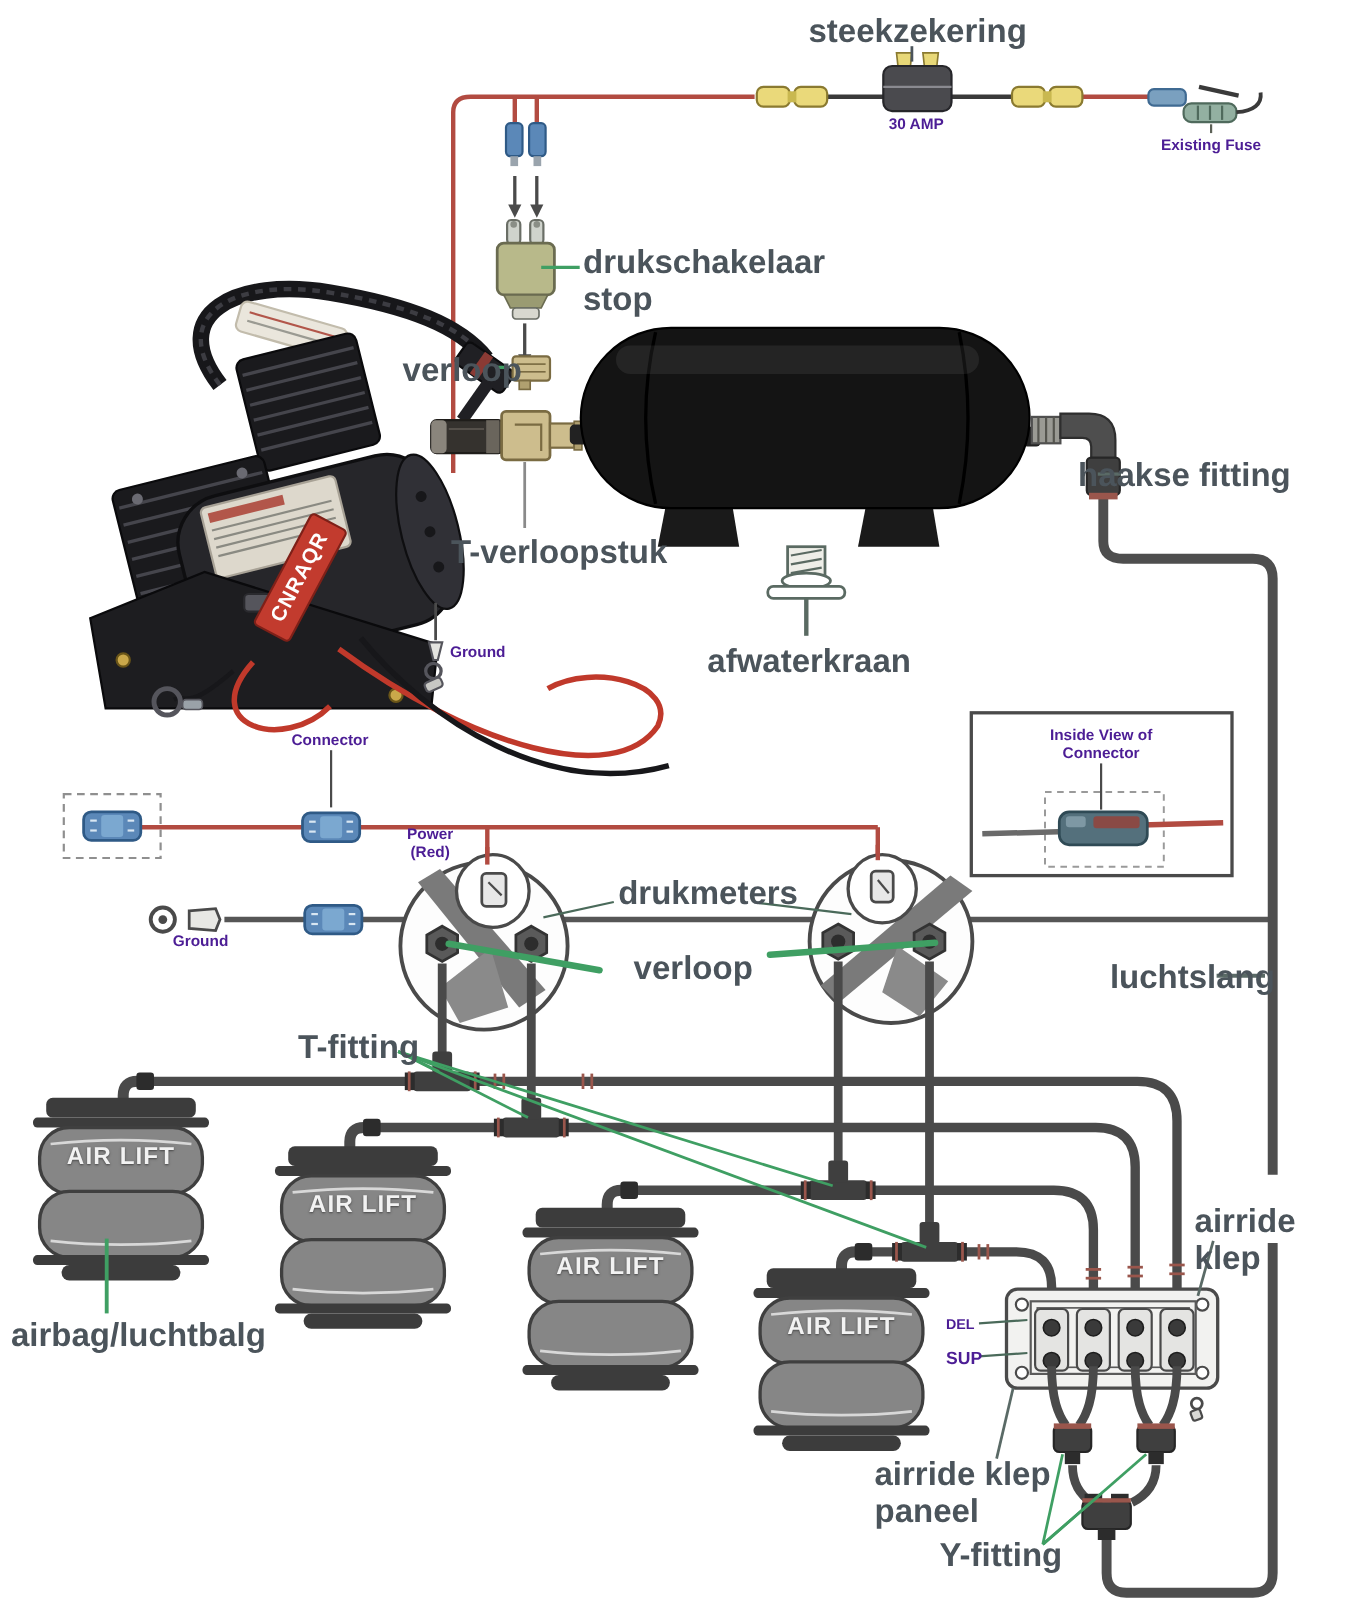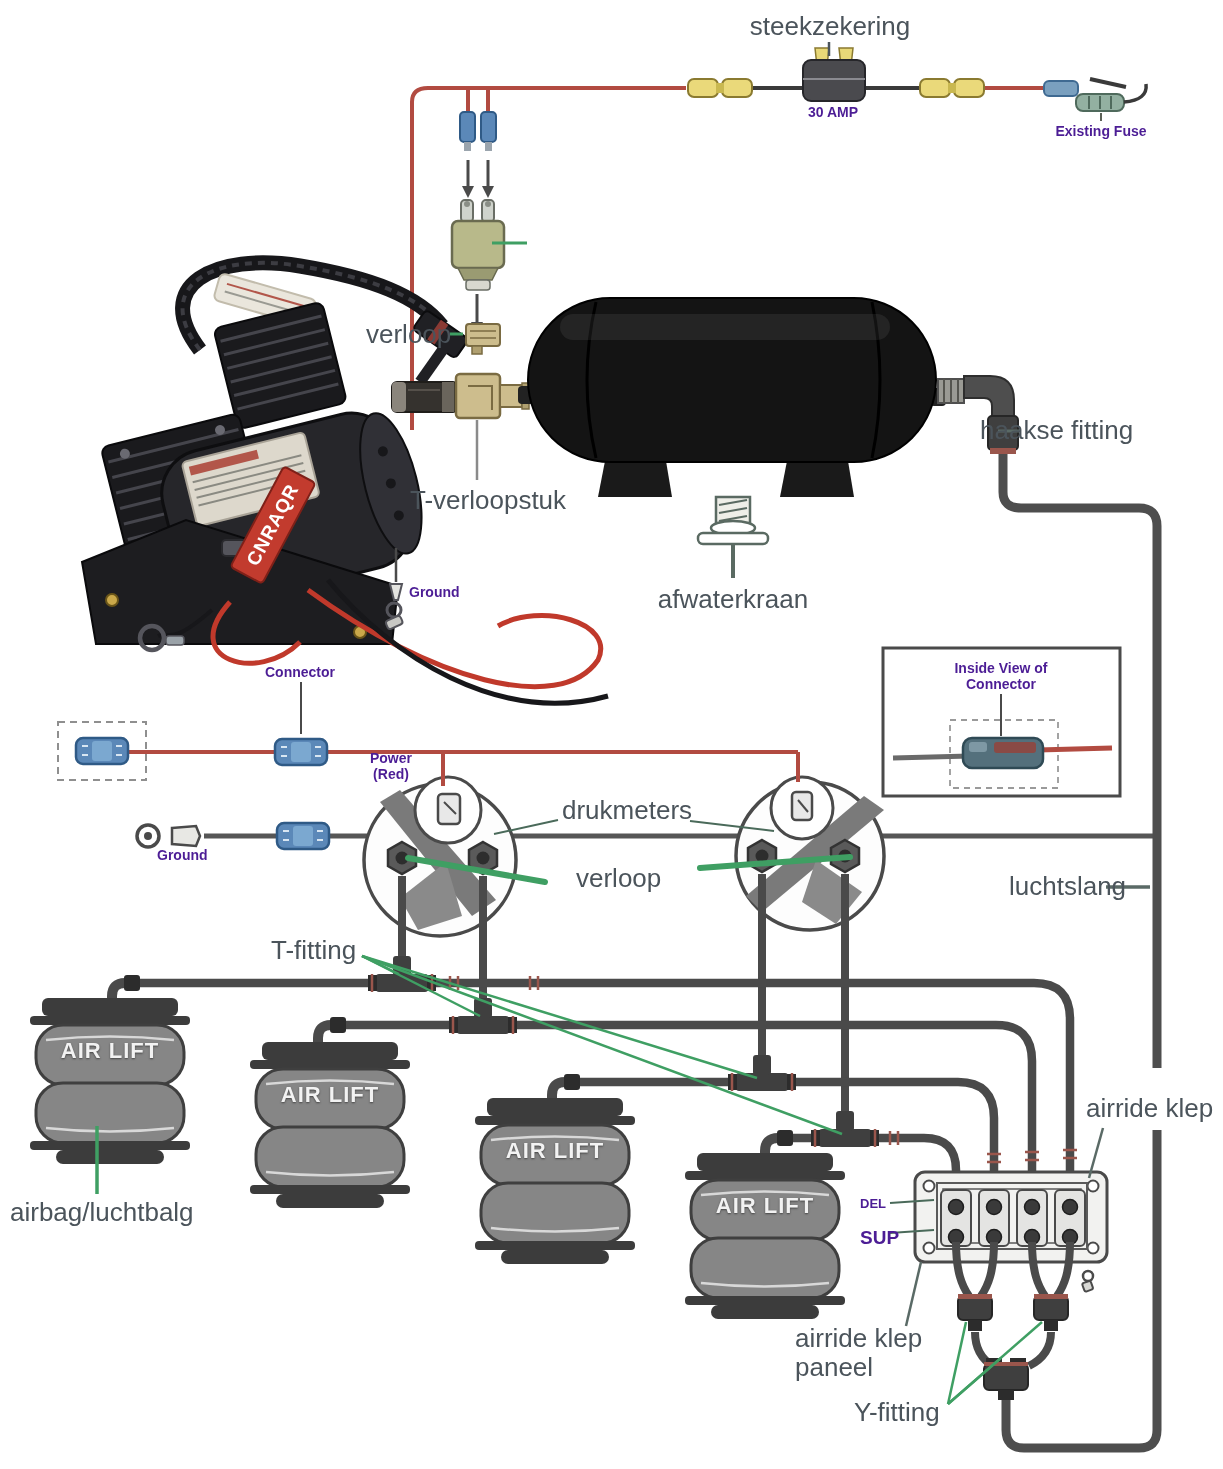--- a/index.html
+++ b/index.html
@@ -2,21 +2,21 @@
 <html><head>
 <meta charset="utf-8">
 <style>
   html,body{margin:0;padding:0;background:#ffffff;}
   #canvas{
     position:relative;width:1223px;height:1469px;background:#ffffff;overflow:hidden;
     font-family:"Liberation Sans", sans-serif;
   }
   #art{position:absolute;left:0;top:0;}
   .lbl{
-    position:absolute;font-weight:normal;font-size:26px;line-height:1.13;
+    position:absolute;font-weight:bold;font-size:30px;line-height:1.13;
     color:#4b545b;white-space:pre-line;letter-spacing:0px;
   }
   .lbl-sm{
     position:absolute;font-weight:bold;font-size:14px;line-height:1.15;
     color:#4c1d95;white-space:pre-line;
   }
   .ctr{text-align:center;}
   .airlift{
     position:absolute;width:160px;text-align:center;font-weight:bold;font-size:22px;
     color:#f2f2f2;letter-spacing:1px;text-shadow:0 1px 2px rgba(40,40,40,0.7);
@@ -452,20 +452,22 @@
     <line x1="948" y1="1404" x2="966" y2="1322"></line>
     <line x1="948" y1="1404" x2="1001" y2="1358"></line>
     <line x1="948" y1="1404" x2="1042" y2="1322"></line>
   </g>
 </svg>
 
 <div class="lbl ctr" style="left:735px;top:12px;width:190px;">steekzekering</div>
 <div class="lbl-sm ctr" style="left:795px;top:104px;width:76px;">30 AMP</div>
 <div class="lbl-sm ctr" style="left:1042px;top:123px;width:118px;">Existing Fuse</div>
 
+<div class="lbl" style="left:530px;top:222px;">drukschakelaar
+stop</div>
 <div class="lbl" style="left:366px;top:320px;">verloop</div>
 <div class="lbl" style="left:410px;top:486px;">T-verloopstuk</div>
 <div class="lbl" style="left:964px;top:416px;margin-left:16px;">haakse fitting</div>
 <div class="lbl ctr" style="left:643px;top:585px;width:180px;">afwaterkraan</div>
 
 <div class="lbl-sm" style="left:409px;top:584px;">Ground</div>
 <div class="cnraqr">CNRAQR</div>
 
 <div class="lbl-sm" style="left:265px;top:664px;">Connector</div>
 <div class="lbl-sm ctr" style="left:360px;top:707px;width:62px;margin-top:43px;">Power
@@ -483,15 +485,15 @@
 <div class="airlift" style="left:30px;top:1038px;">AIR LIFT</div>
 <div class="airlift" style="left:250px;top:1082px;">AIR LIFT</div>
 <div class="airlift" style="left:475px;top:1138px;">AIR LIFT</div>
 <div class="airlift" style="left:685px;top:1193px;">AIR LIFT</div>
 <div class="lbl" style="left:10px;top:1198px;">airbag/luchtbalg</div>
 
 <div class="lbl" style="left:1086px;top:1094px;">airride klep</div>
 <div class="lbl" style="left:795px;top:1324px;">airride klep
 paneel</div>
 <div class="lbl-sm" style="left:860px;top:1197px;font-size:13px;">DEL</div>
-<div class="lbl-sm" style="left:860px;top:1227px;font-size:19px;">SUP</div>
+<div class="lbl-sm" style="left:860px;top:1227px;font-size:16px;">SUP</div>
 
 </div>
 
 </body></html>

